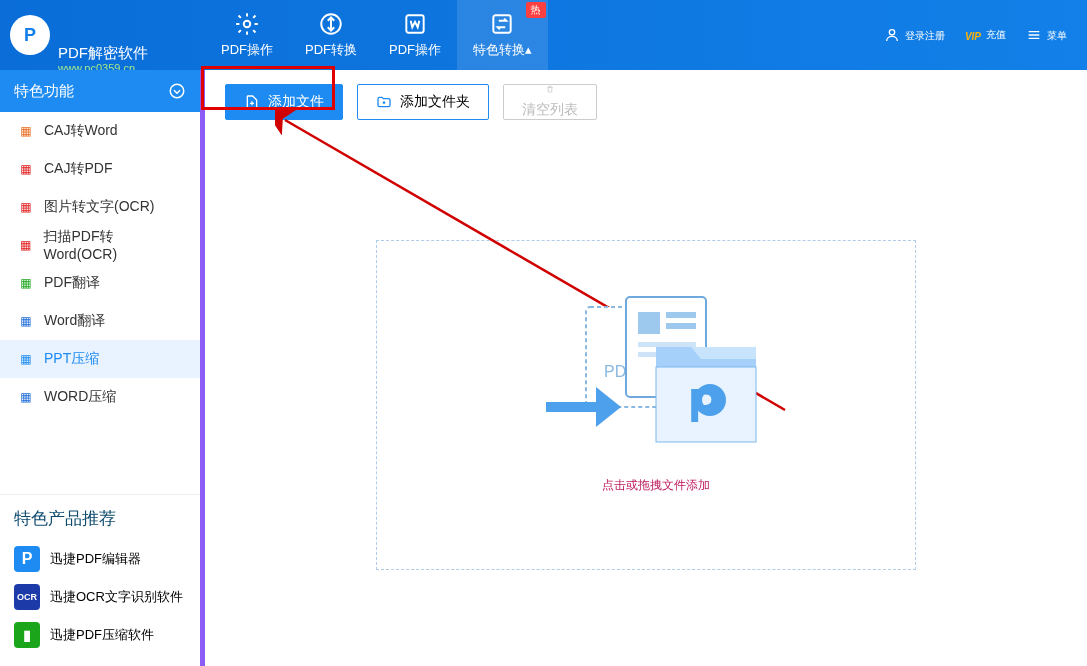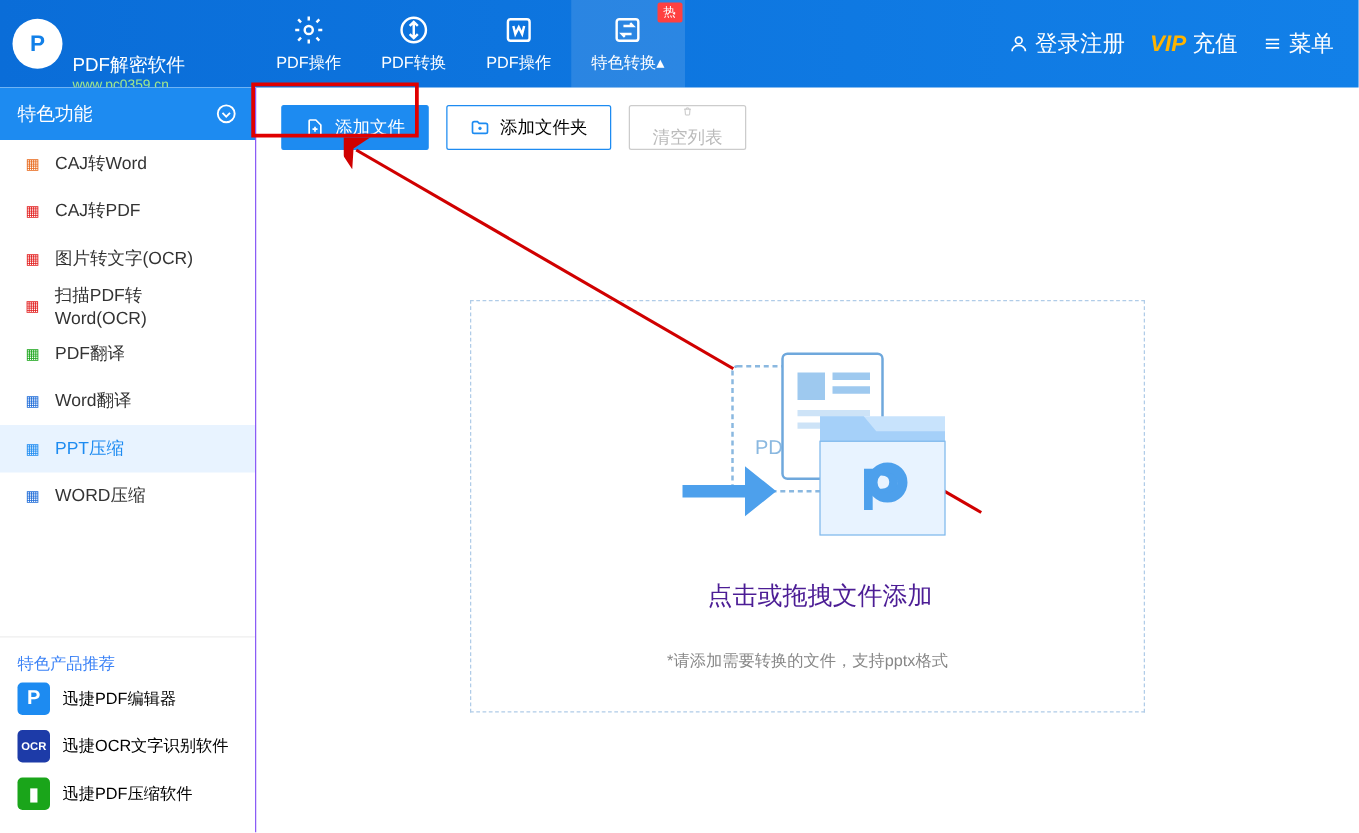--- a/index.html
+++ b/index.html
@@ -12,48 +12,48 @@
     .logo-version { font-size: 11px; color: #a2e88a; }
     
     .header-tabs { display: flex; flex: 1; height: 100%; }
     .header-tab { display: flex; flex-direction: column; align-items: center; justify-content: center; padding: 0 16px; height: 100%; cursor: pointer; position: relative; }
     .header-tab.active { background: rgba(255,255,255,0.12); }
     .header-tab-icon { width: 26px; height: 26px; margin-bottom: 4px; }
     .header-tab-label { font-size: 13px; }
     .hot-badge { position: absolute; top: 2px; right: 2px; background: #ff4040; color: #fff; font-size: 10px; padding: 1px 5px; border-radius: 2px; }
     
     .header-right { display: flex; align-items: center; gap: 20px; padding-right: 10px; }
-    .header-right-item { display: flex; align-items: center; gap: 5px; font-size: 18px; cursor: pointer; }
+    .header-right-item { display: flex; align-items: flex-end; gap: 5px; font-size: 10px; cursor: pointer; }
     .vip-text { color: #ffb400; font-weight: bold; font-style: italic; }
     
     .main-area { display: flex; height: calc(100% - 70px); }
     
-    .sidebar { width: 205px; border-right: 1px solid #8b5cf6; background: #fff; display: flex; flex-direction: column; }
+    .sidebar { width: 205px; border-right: 5px solid #8b5cf6; background: #fff; display: flex; flex-direction: column; }
     .sidebar-header { background: #1d8bf1; color: #fff; height: 42px; display: flex; align-items: center; justify-content: space-between; padding: 0 14px; font-size: 15px; }
     .sidebar-list { flex: 0 0 auto; }
     .sidebar-item { height: 38px; display: flex; align-items: center; padding: 0 18px; font-size: 14px; color: #333; cursor: pointer; gap: 10px; }
     .sidebar-item.selected { background: #e8f3ff; color: #1d8bf1; }
     .sidebar-item-icon { width: 16px; height: 16px; display: inline-flex; align-items: center; justify-content: center; font-size: 12px; }
     
     .recommend-section { margin-top: auto; padding: 12px 14px; border-top: 1px solid #eee; }
-    .recommend-title { font-size: 13px; color: #3b82f6; }
+    .recommend-title { font-size: 17px; color: #0c4a6e; margin-bottom: 10px; }
     .recommend-item { display: flex; align-items: center; gap: 10px; padding: 6px 0; font-size: 13px; cursor: pointer; }
     .recommend-icon { width: 26px; height: 26px; border-radius: 4px; display: flex; align-items: center; justify-content: center; color: #fff; font-size: 14px; font-weight: bold; }
     
     .content { flex: 1; padding: 14px 20px; position: relative; }
     .action-bar { display: flex; gap: 14px; }
     .action-btn { height: 36px; padding: 0 18px; display: flex; align-items: center; gap: 8px; font-size: 14px; cursor: pointer; border-radius: 2px; }
     .action-btn.primary { background: #1d8bf1; color: #fff; border: 1px solid #1d8bf1; }
     .action-btn.outlined { border: 1px solid #1d8bf1; color: #000000; background: #fff; }
     .action-btn.disabled { border: 1px solid #ccc; color: #bbb; background: #fff; flex-direction: column; }
     .red-highlight { position: absolute; border: 3px solid #e00000; pointer-events: none; }
     
     .dropzone { margin: 120px auto 0; width: 540px; height: 330px; border: 1px dashed #b0cce8; display: flex; flex-direction: column; align-items: center; justify-content: center; cursor: pointer; }
     .dropzone-illustration { width: 240px; height: 170px; margin-bottom: 20px; position: relative; }
-    .dropzone-text { font-size: 20px; color: #4c1d95; margin-bottom: 30px; margin-left: 20px; }
+    .dropzone-text { font-size: 12px; color: #be185d; margin-bottom: 30px; margin-left: 20px; }
     .dropzone-hint { font-size: 13px; color: #888; }
     
     .arrow-annotation { position: absolute; pointer-events: none; }
     
     svg { display: block; }
   </style>
 </head>
 <body>
 
 <div class="header">
@@ -224,16 +224,15 @@
           <rect x="112" y="65" width="58" height="5" fill="#cde3f7"></rect>
           <path d="M130 60 L230 60 L230 155 L130 155 Z" fill="#c8e3fc"></path>
           <path d="M130 60 L165 60 L175 72 L230 72 L230 60 L230 155 L130 155 Z" fill="#a5d0f9"></path>
           <rect x="130" y="80" width="100" height="75" fill="#e8f3ff" stroke="#7fb8ec" stroke-width="1"></rect>
           <text x="162" y="135" font-size="48" font-weight="bold" fill="#4da0ec">P</text>
           <circle cx="184" cy="113" r="12" fill="none" stroke="#4da0ec" stroke-width="8"></circle>
           <path d="M20 115 L70 115 L70 100 L95 120 L70 140 L70 125 L20 125 Z" fill="#4da0ec"></path>
         </svg>
       </div>
       <div class="dropzone-text">点击或拖拽文件添加</div>
-      <div class="dropzone-hint">*请添加需要转换的文件，支持pptx格式</div>
     </div>
   </div>
 </div>
 
 </body></html>

